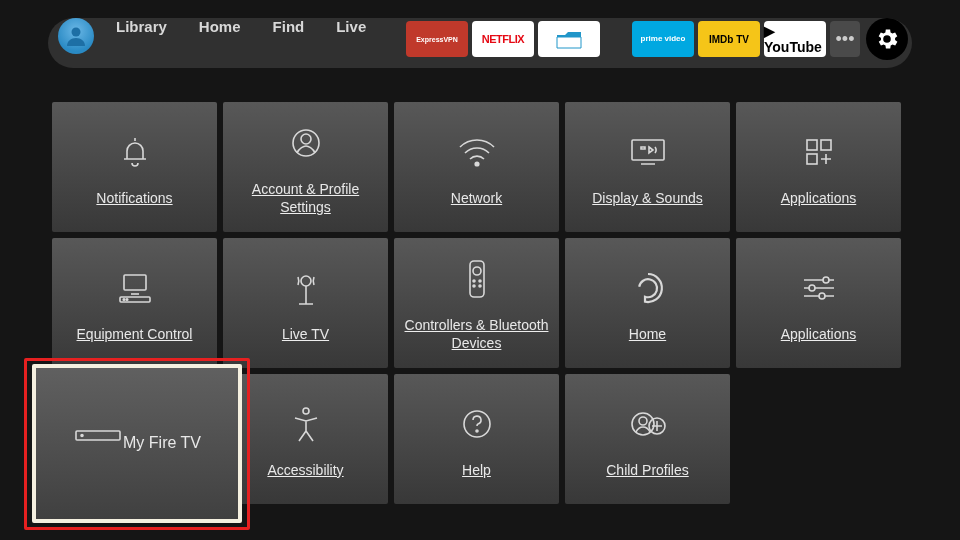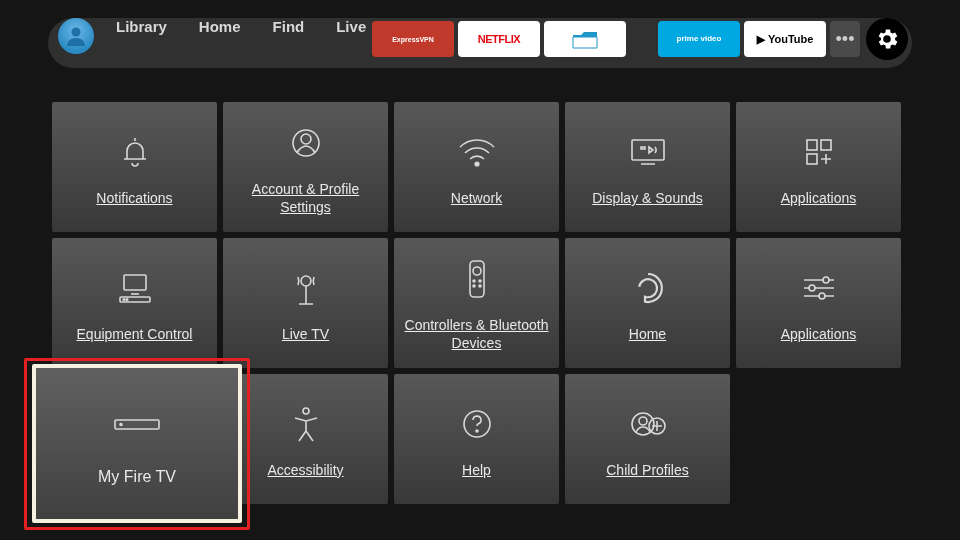--- a/index.html
+++ b/index.html
@@ -29,32 +29,32 @@
     background: radial-gradient(circle at 50% 35%, #6ab7e6 0%, #2a8ac4 70%);
     display: flex; align-items: center; justify-content: center;
     margin-right: 22px;
   }
   .avatar svg { width: 24px; height: 24px; }
   .nav { display: flex; gap: 32px; }
   .nav-item { color: #d8d8d8; font-weight: 600; font-size: 15px; cursor: pointer; }
   .spacer { flex: 1; }
   .apps { display: flex; gap: 4px; align-items: center; }
   .app-tile {
-    width: 82px; height: 36px;
+    width: 62px; height: 36px;
     border-radius: 4px;
     display: flex; align-items: center; justify-content: center;
     font-size: 10px; font-weight: 900;
     cursor: pointer;
   }
   .app-express { background: #c0392b; color: #fff; font-size: 7px; font-weight:700;}
   .app-netflix { background: #fff; color: #e50914; font-size: 11px; letter-spacing: -0.5px;}
   .app-es { background: #fff; }
   .app-prime { background: #00a8e1; color: #fff; font-size: 8px; font-weight:700; text-align:center; line-height:1.1;margin-left:28px;}
   .app-imdb { background: #f5c518; color: #000; }
-  .app-youtube { background: #fff; color: #000; font-size: 11px; font-weight:700;}
+  .app-youtube { background: #fff; color: #000; font-size: 14px; font-weight:700;}
   .more-btn {
     width: 30px; height: 36px; background:#4a4a4a; border-radius:4px;
     display:flex; align-items:center; justify-content:center; color:#ccc; font-size:18px;
     cursor:pointer;
   }
   .gear-btn {
     width: 42px; height: 42px; border-radius: 50%; background:#000;
     display:flex; align-items:center; justify-content:center; margin-left:2px;
     cursor:pointer;
   }
@@ -102,21 +102,21 @@
   .tile-selected {
     position: absolute;
     top: 364px;
     left: 32px;
     width: 210px;
     height: 159px;
     background: linear-gradient(180deg, #606060 0%, #404040 100%);
     border: 4px solid #f5f0e0;
     border-radius: 2px;
     display: flex;
-    flex-direction: column;
+    flex-direction: row;
     align-items: center;
     justify-content: center;
     cursor: pointer;
   }
 </style>
 </head>
 <body>
 
 <div class="topbar">
   <div class="avatar">
@@ -135,20 +135,21 @@
   <div class="apps">
     <div class="app-tile app-express">ExpressVPN</div>
     <div class="app-tile app-netflix">NETFLIX</div>
     <div class="app-tile app-es">
       <svg width="30" height="24" viewBox="0 0 30 24">
           <path d="M3 8 L11 8 L14 5 L27 5 L27 21 L3 21 Z" fill="#2196c9"></path>
           <path d="M3 10 L27 10 L27 21 L3 21 Z" fill="#fff" stroke="#2196c9"></path>
         </svg>
     </div>
     <div class="app-tile app-prime">prime video</div>
+    <div class="app-tile app-imdb">IMDb TV</div>
     <div class="app-tile app-youtube">▶ YouTube</div>
     <div class="more-btn">•••</div>
     <div class="gear-btn">
       <svg viewBox="0 0 24 24">
           <path d="M19.4 13a7.5 7.5 0 0 0 .1-1 7.5 7.5 0 0 0-.1-1l2.1-1.6-2-3.5-2.5 1a7.2 7.2 0 0 0-1.7-1l-.4-2.6h-4l-.4 2.6a7.2 7.2 0 0 0-1.7 1l-2.5-1-2 3.5L6.5 11a7.5 7.5 0 0 0-.1 1 7.5 7.5 0 0 0 .1 1l-2.1 1.6 2 3.5 2.5-1a7.2 7.2 0 0 0 1.7 1l.4 2.6h4l.4-2.6a7.2 7.2 0 0 0 1.7-1l2.5 1 2-3.5Zm-7.4 2.5A3.5 3.5 0 1 1 15.5 12 3.5 3.5 0 0 1 12 15.5Z"></path>
         </svg>
     </div>
   </div>
 </div>
 

